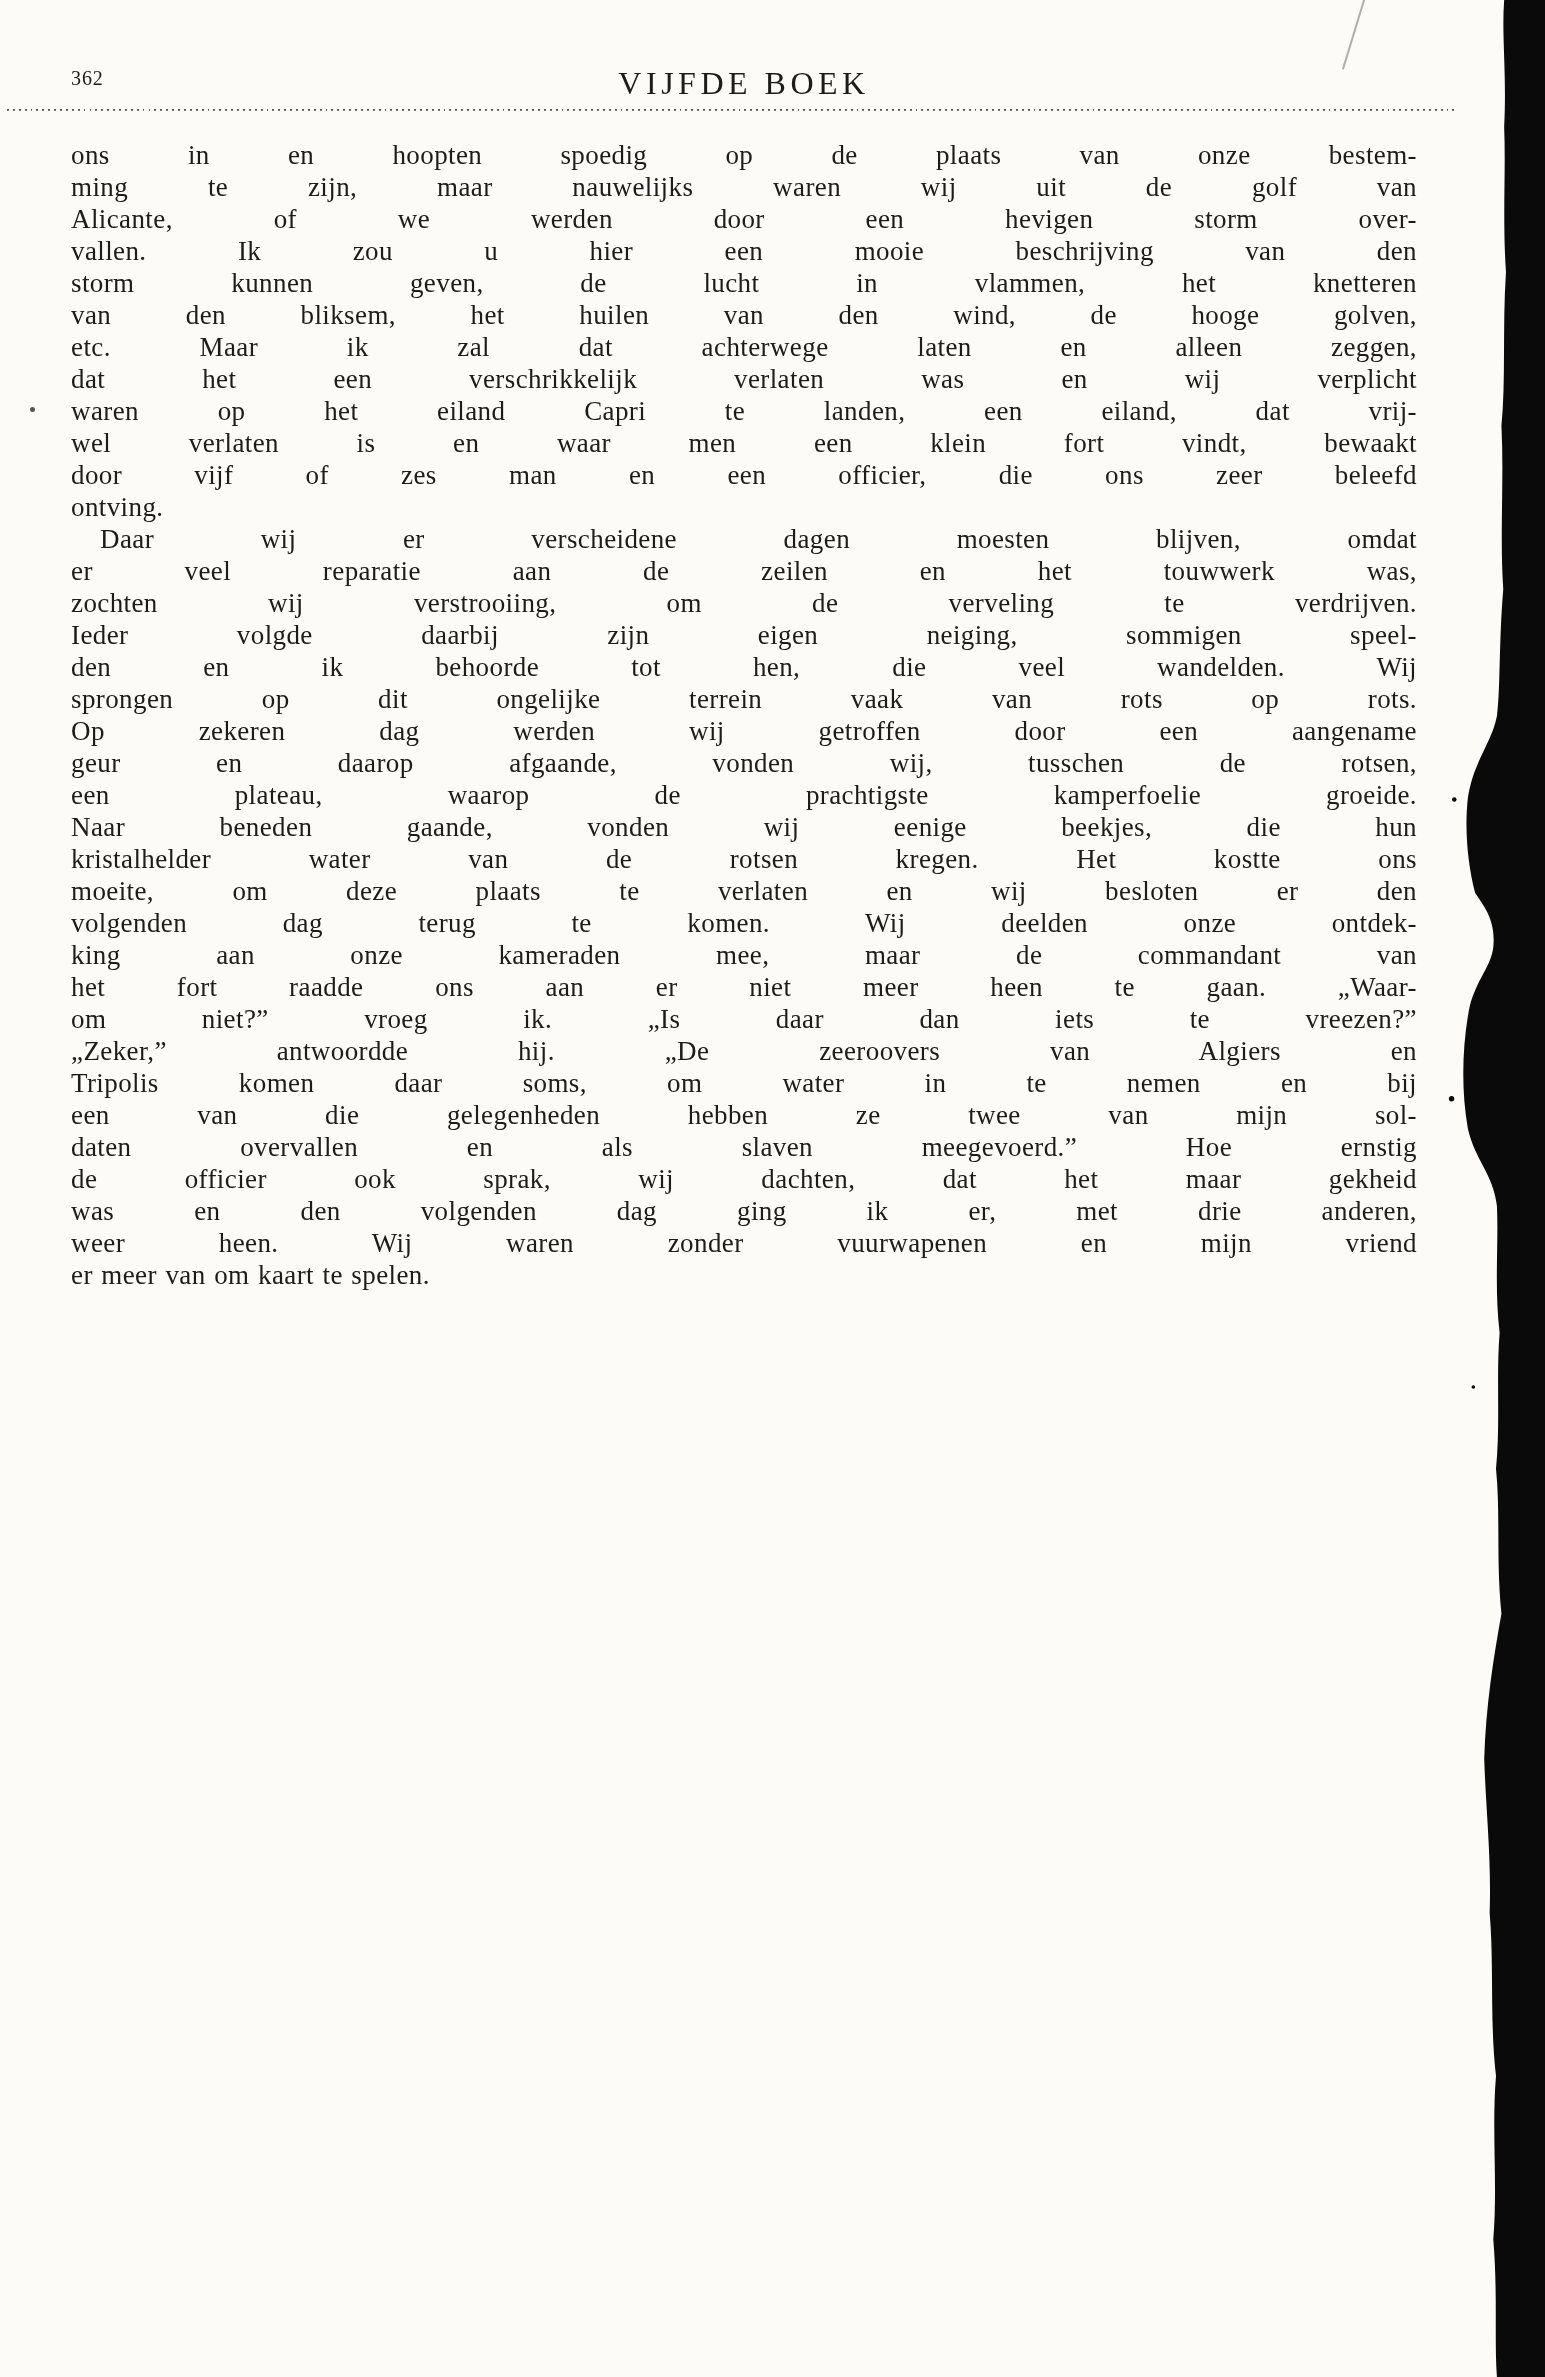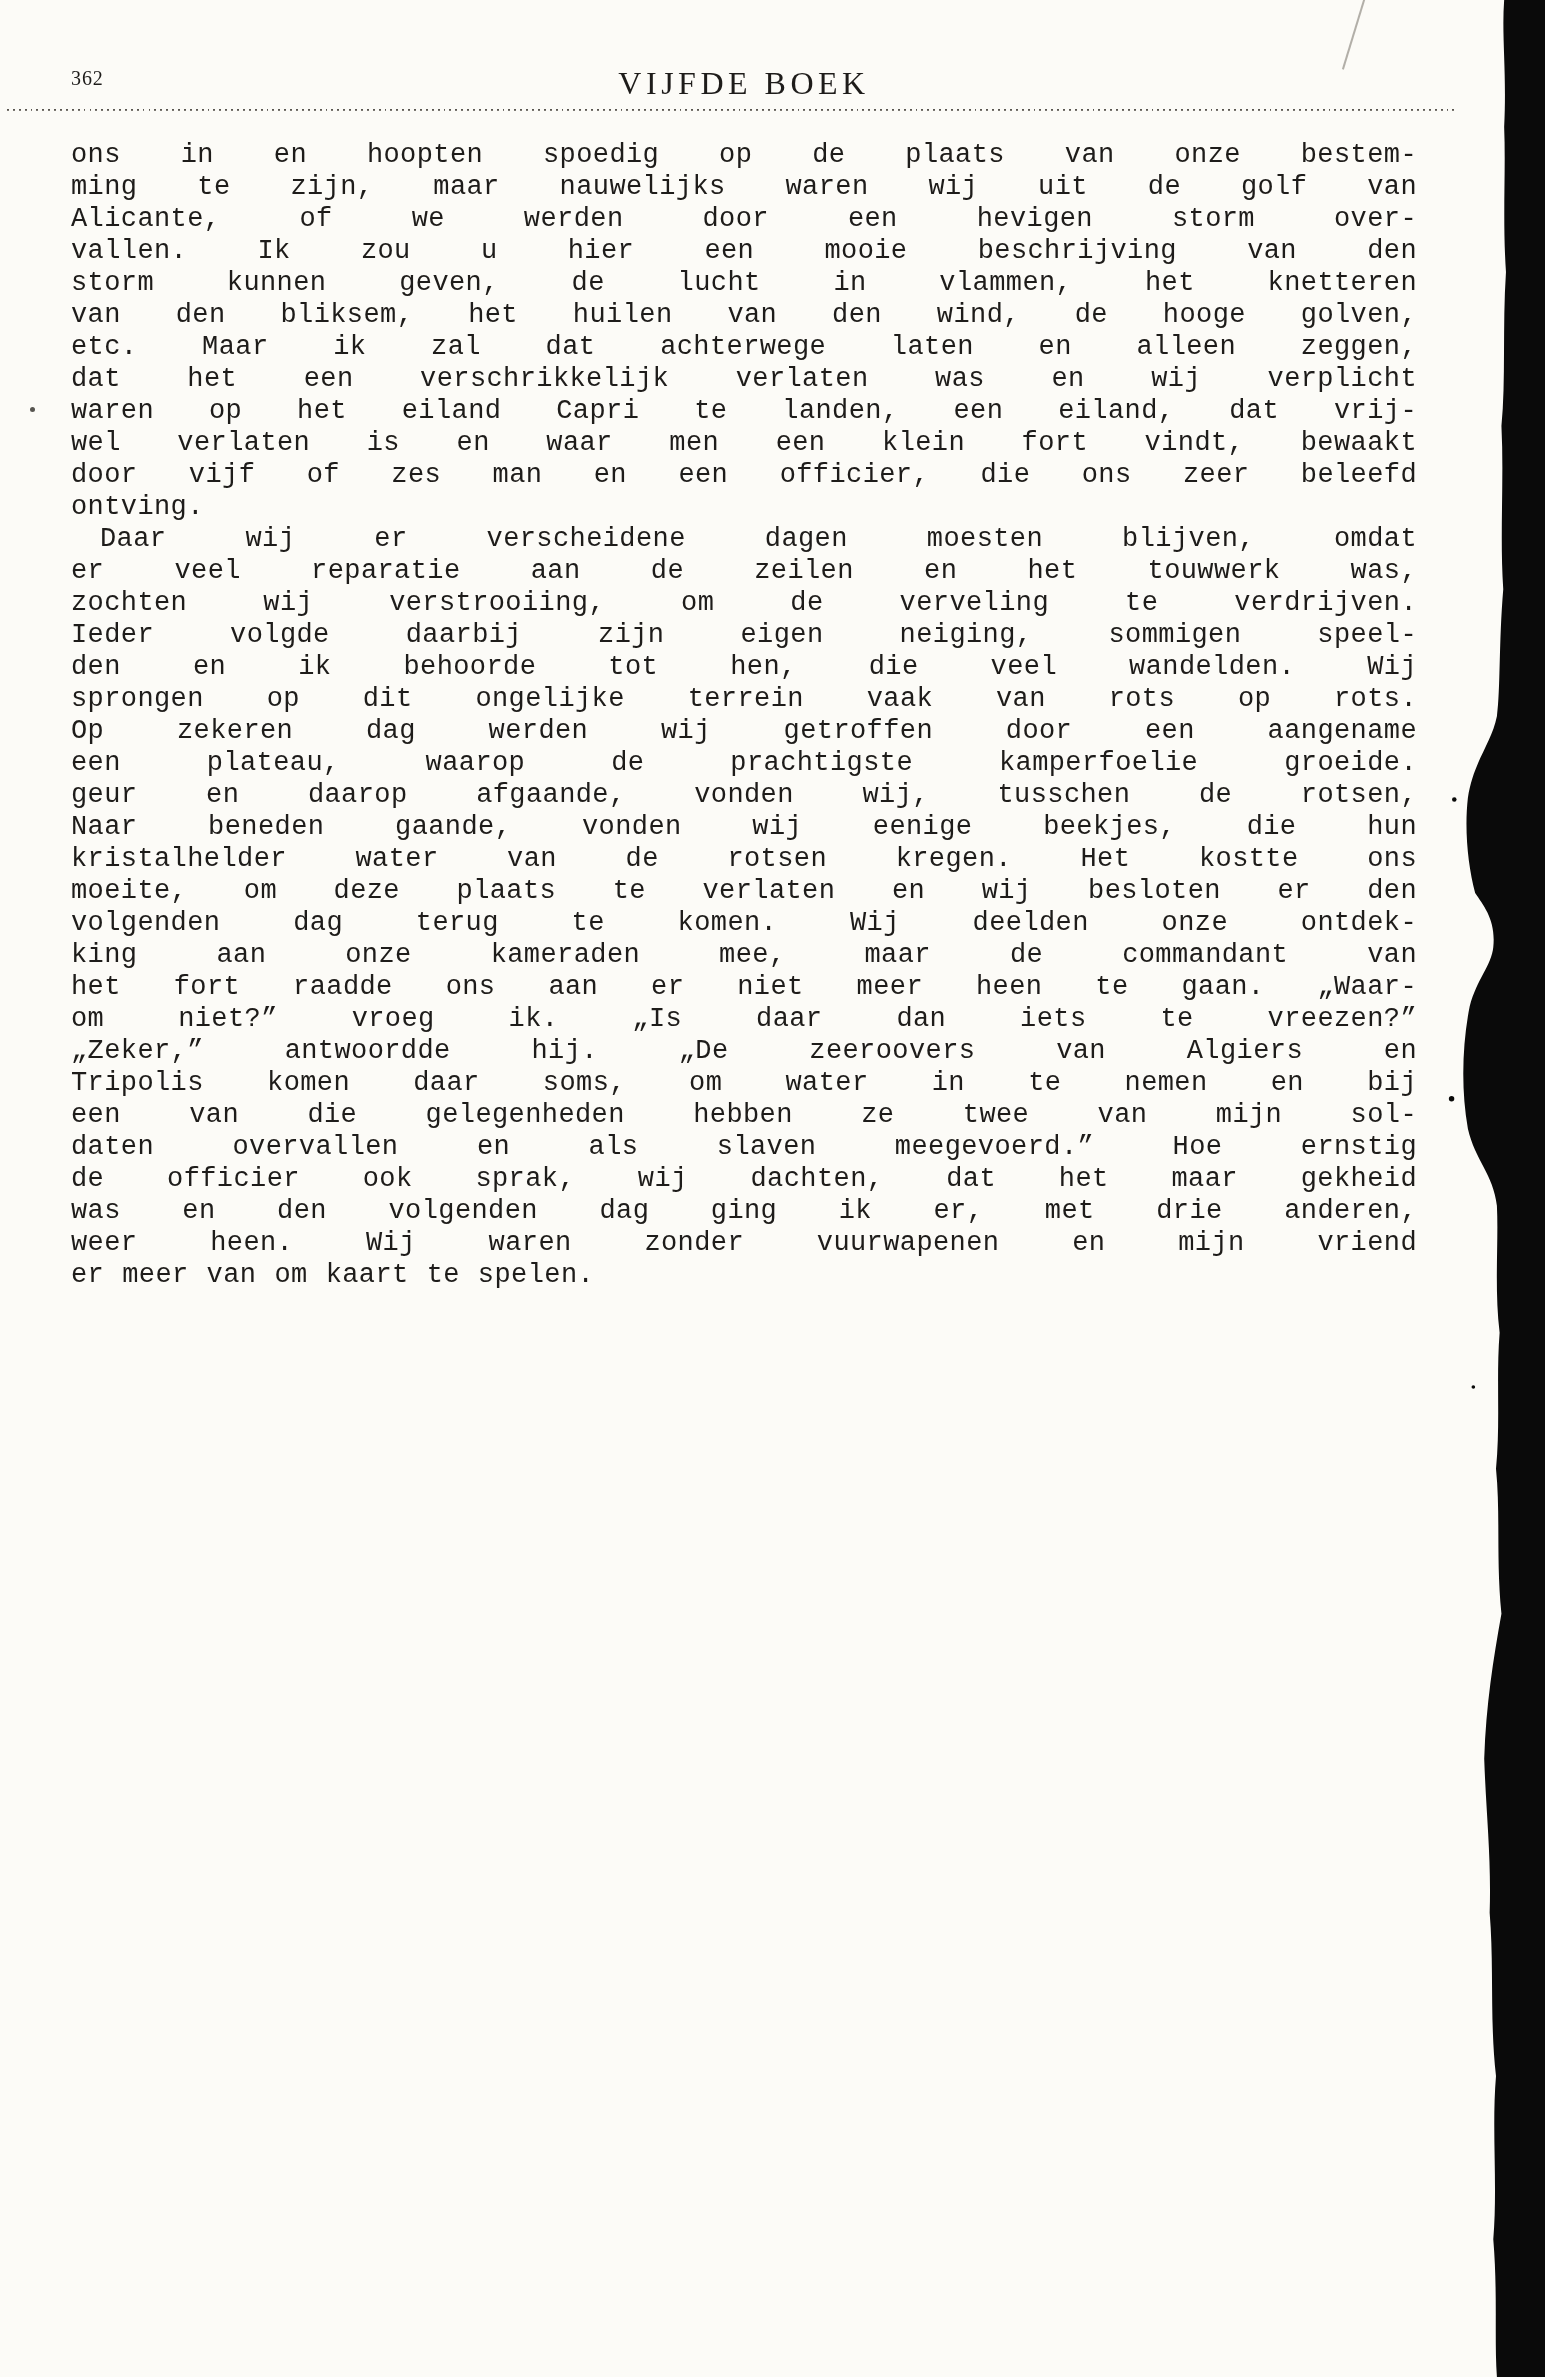--- a/index.html
+++ b/index.html
@@ -41,21 +41,20 @@
     top:139px;left:71px;width:1346px;
   }
   .line{
     height:32px;
     line-height:32px;
     overflow:hidden;
     font-size:27px;
     letter-spacing:0.4px;
     word-spacing:1.4px;
     white-space:normal;
-    font-family:Liberation Mono, monospace;
   }
   .line.justify{text-align:justify;}
   .line.justify::after{content:"";display:inline-block;width:100%;vertical-align:top;}
   .line.indent{text-indent:29px;}
   .scan-edge{
     position:absolute;top:0;right:0;width:100px;height:2377px;
   }
   .hairline{
     position:absolute;
     left:1353px;top:-5.4px;
@@ -98,22 +97,22 @@
       <div class="line justify">wel verlaten is en waar men een klein fort vindt, bewaakt</div>
       <div class="line justify">door vijf of zes man en een officier, die ons zeer beleefd</div>
       <div class="line">ontving.</div>
       <div class="line justify indent">Daar wij er verscheidene dagen moesten blijven, omdat</div>
       <div class="line justify">er veel reparatie aan de zeilen en het touwwerk was,</div>
       <div class="line justify">zochten wij verstrooiing, om de verveling te verdrijven.</div>
       <div class="line justify">Ieder volgde daarbij zijn eigen neiging, sommigen speel-</div>
       <div class="line justify">den en ik behoorde tot hen, die veel wandelden. Wij</div>
       <div class="line justify">sprongen op dit ongelijke terrein vaak van rots op rots.</div>
       <div class="line justify">Op zekeren dag werden wij getroffen door een aangename</div>
+      <div class="line justify">geur en daarop afgaande, vonden wij, tusschen de rotsen,</div>
       <div class="line justify">een plateau, waarop de prachtigste kamperfoelie groeide.</div>
-      <div class="line justify">geur en daarop afgaande, vonden wij, tusschen de rotsen,</div>
       <div class="line justify">Naar beneden gaande, vonden wij eenige beekjes, die hun</div>
       <div class="line justify">kristalhelder water van de rotsen kregen. Het kostte ons</div>
       <div class="line justify">moeite, om deze plaats te verlaten en wij besloten er den</div>
       <div class="line justify">volgenden dag terug te komen. Wij deelden onze ontdek-</div>
       <div class="line justify">king aan onze kameraden mee, maar de commandant van</div>
       <div class="line justify">het fort raadde ons aan er niet meer heen te gaan. „Waar-</div>
       <div class="line justify">om niet?” vroeg ik. „Is daar dan iets te vreezen?”</div>
       <div class="line justify">„Zeker,” antwoordde hij. „De zeeroovers van Algiers en</div>
       <div class="line justify">Tripolis komen daar soms, om water in te nemen en bij</div>
       <div class="line justify">een van die gelegenheden hebben ze twee van mijn sol-</div>

